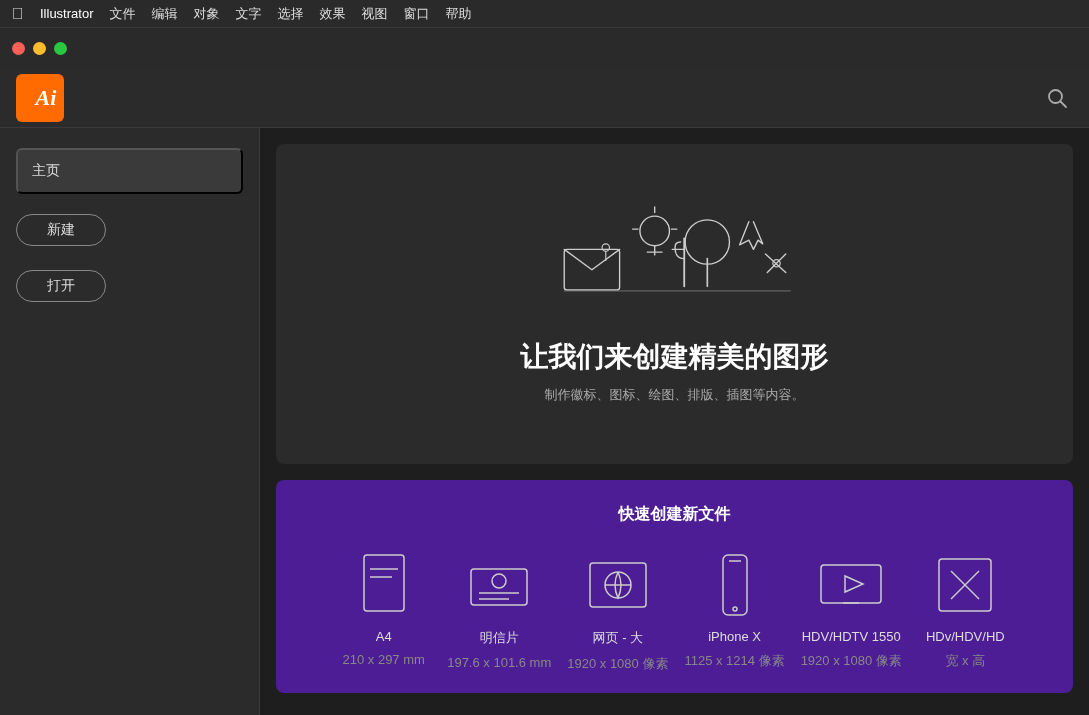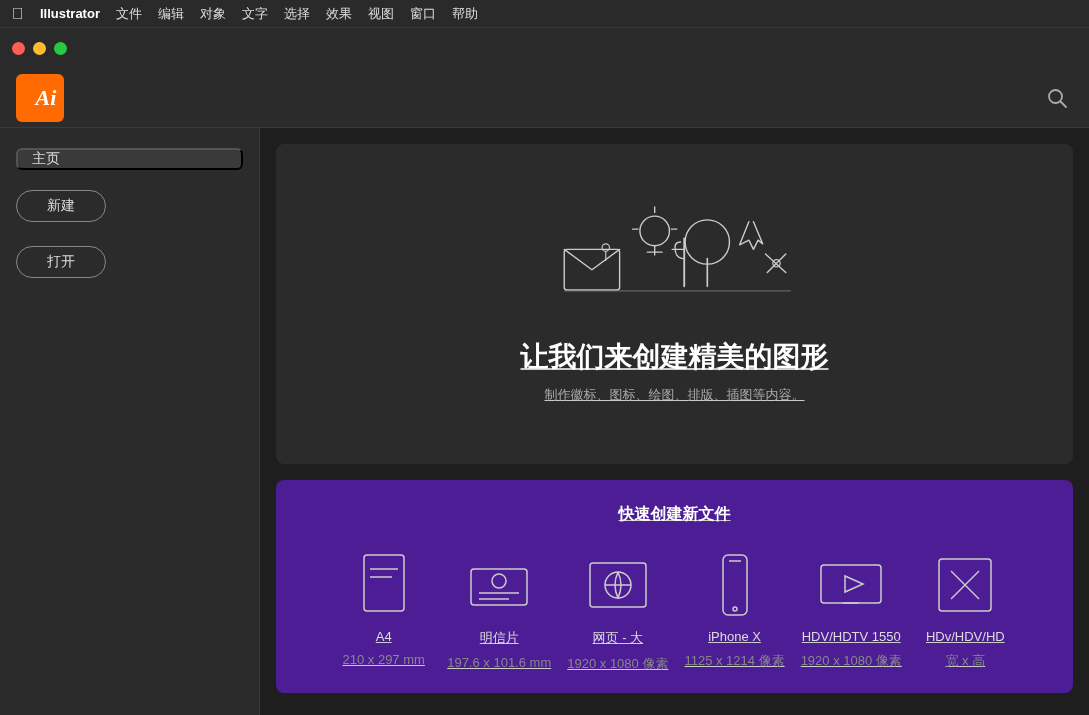--- a/index.html
+++ b/index.html
@@ -23,21 +23,21 @@
       gap: 16px;
       font-size: 13px;
       color: #ddd;
       border-bottom: 1px solid #3a3a3a;
     }
     .menubar .apple-logo {
       font-size: 16px;
       color: #ddd;
     }
     .menubar .app-name {
-      font-weight: 700;
+      font-weight: 400;
       color: #fff;
     }
     .menubar .menu-item {
       cursor: pointer;
       color: #ddd;
     }
 
     
     .traffic-lights {
       width: 100%;
@@ -109,21 +109,21 @@
       background: #2b2b2b;
       padding: 20px 16px;
       display: flex;
       flex-direction: column;
       gap: 16px;
       border-right: 1px solid #3a3a3a;
     }
     .sidebar-home {
       background: #3a3a3a;
       border-radius: 6px;
-      padding: 0 14px;
+      padding: 12px 14px;
       font-size: 14px;
       color: #ddd;
       cursor: pointer;
       width: 100%;
       text-align: left;
     }
     .sidebar-buttons {
       display: flex;
       flex-direction: column;
       gap: 24px;
@@ -141,21 +141,20 @@
       text-align: center;
     }
 
     
     .content-area {
       flex: 1;
       overflow-y: auto;
       background: #1e1e1e;
       display: flex;
       flex-direction: column;
-      text-decoration: underline;
     }
 
     
     .hero-section {
       background: #2b2b2b;
       margin: 16px;
       border-radius: 8px;
       padding: 30px 20px 40px;
       display: flex;
       flex-direction: column;

